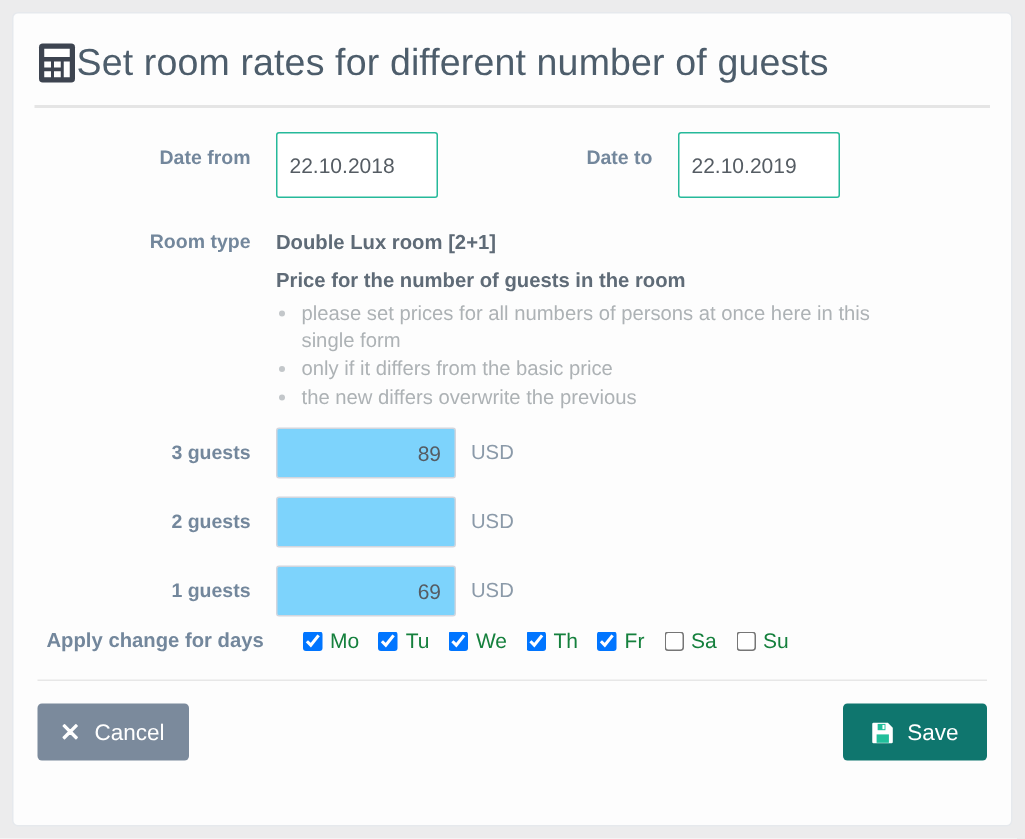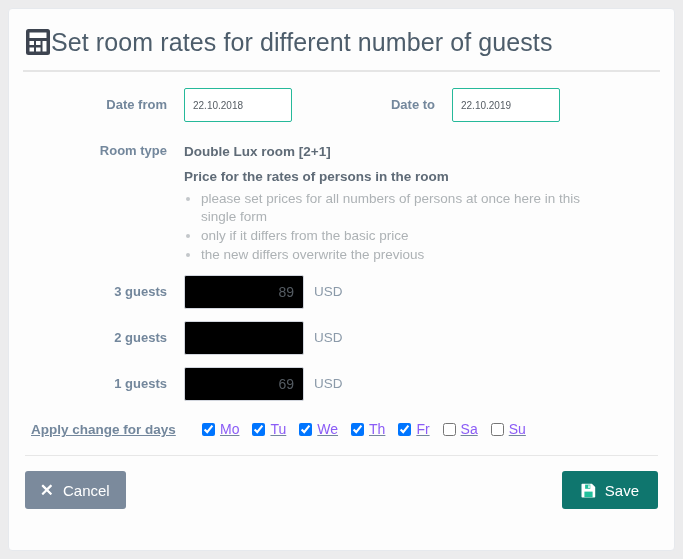--- a/index.html
+++ b/index.html
@@ -72,37 +72,37 @@
     padding-right: 17px;
     padding-top: 9px;
     font-weight: bold;
     font-size: 13px;
     color: #73879c;
     white-space: nowrap;
   }
 
   .field-teal {
     width: 108px;
-    height: 34px;
+    height: 44px;
     border: 1px solid #26b99a;
     border-radius: 2px;
     background: #ffffff;
     font-family: "Liberation Sans", sans-serif;
-    font-size: 10px;
+    font-size: 14px;
     color: #555c63;
     padding: 0 8px;
     outline: none;
   }
 
   .field-gray {
     width: 120px;
     height: 34px;
     border: 1px solid #d2d6de;
     border-radius: 2px;
-    background: #000000;
+    background: #7dd3fc;
     font-family: "Liberation Sans", sans-serif;
     font-size: 14px;
     color: #555c63;
     padding: 0 9px;
     text-align: right;
     outline: none;
   }
 
   .date-to-lbl {
     width: 160px;
@@ -148,24 +148,23 @@
   .unit {
     padding-top: 9px;
     padding-left: 10px;
     font-size: 13.5px;
     color: #8b9aa9;
   }
 
   
   .days-row {
     display: flex;
-    align-items: flex-end;
-    margin-top: 20px;
+    align-items: flex-start;
+    margin-top: 8px;
     margin-bottom: 2px;
-    text-decoration: underline;
   }
   .days-lbl {
     width: 175px;
     flex: 0 0 175px;
     text-align: left;
     padding-left: 4px;
     font-weight: bold;
     font-size: 13.5px;
     color: #73879c;
     white-space: nowrap;
@@ -180,21 +179,21 @@
     align-items: center;
     margin-right: 13px;
   }
   .day-item input[type=checkbox] {
     margin: 0 5px 0 0;
     width: 13px;
     height: 13px;
   }
   .day-item span {
     font-size: 14px;
-    color: #8b5cf6;
+    color: #15803d;
   }
 
   
   .footer-rule {
     margin: 18px 16px 0 16px;
     height: 1px;
     background: #e7e7e7;
   }
   .card-footer {
     padding: 15px 16px 0 16px;
@@ -250,21 +249,21 @@
     </div>
 
     <div class="form-row" style="margin-bottom:10px">
       <div class="lbl" style="padding-top:7px">Room type</div>
       <div class="static-val">Double Lux room [2+1]</div>
     </div>
 
     <div class="form-row" style="margin-bottom:10px">
       <div class="lbl"></div>
       <div>
-        <div class="subhead">Price for the rates of persons in the room</div>
+        <div class="subhead">Price for the number of guests in the room</div>
         <ul class="hints">
           <li>please set prices for all numbers of persons at once here in this single form</li>
           <li>only if it differs from the basic price</li>
           <li>the new differs overwrite the previous</li>
         </ul>
       </div>
     </div>
 
     <div class="form-row" style="margin-bottom:12px">
       <div class="lbl">3 guests</div>

